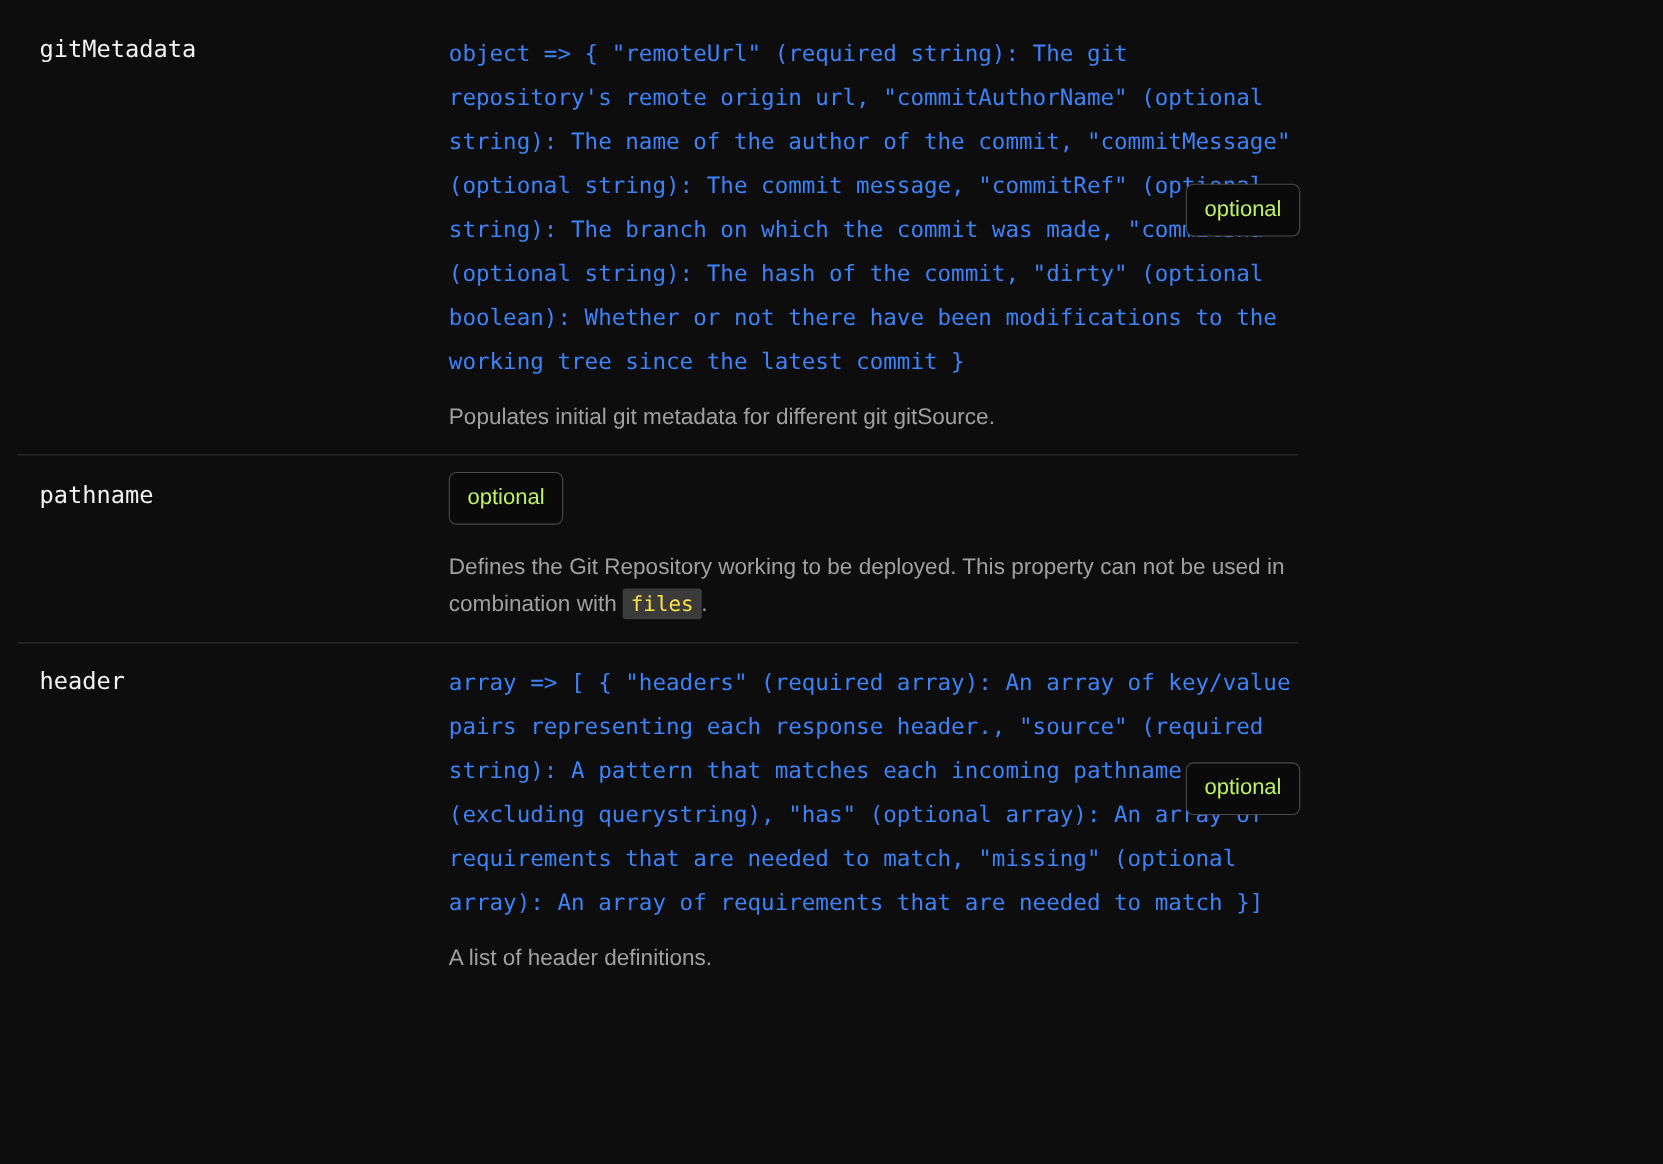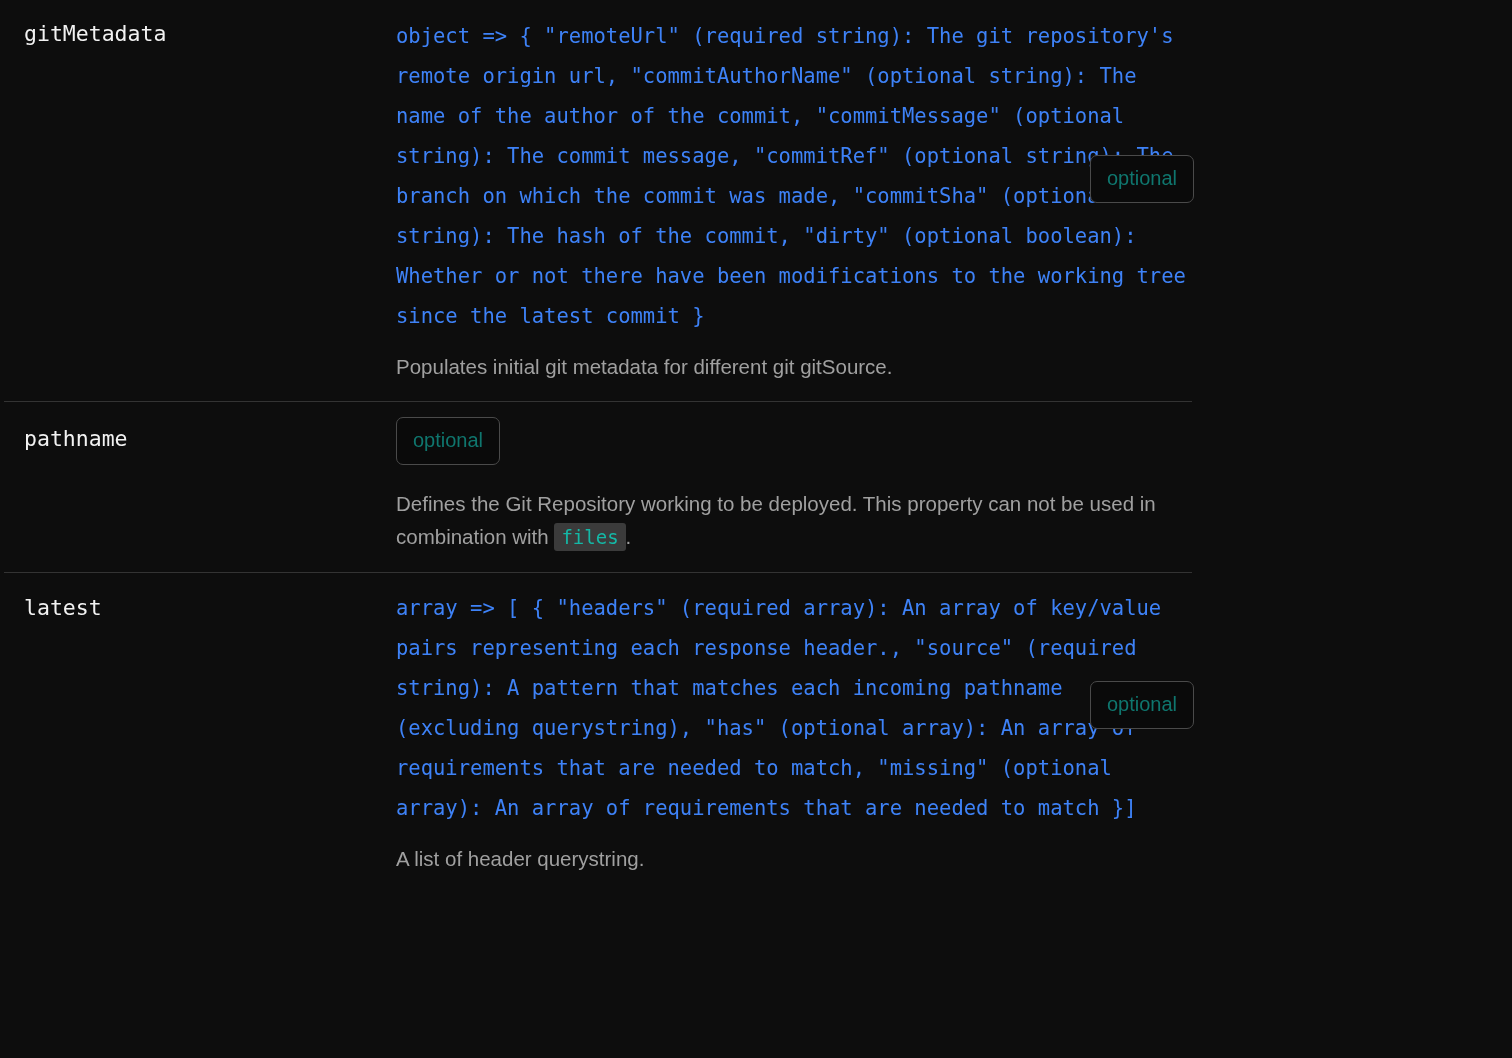--- a/index.html
+++ b/index.html
@@ -13,21 +13,21 @@
     overflow: hidden;
   }
   body {
     font-family: "Liberation Sans", sans-serif;
     color: #e6e6e6;
     -webkit-font-smoothing: antialiased;
   }
 
   .doc-table {
     width: 1216px;
-    padding: 0;
+    padding: 12px;
   }
 
   .prop-row {
     display: flex;
     flex-direction: row;
     align-items: flex-start;
     position: relative;
     padding: 0;
   }
 
@@ -86,33 +86,33 @@
     max-width: 1085px;
     margin: 14px 0 0 0;
   }
 
   .desc.tight { margin-top: 22px; }
 
   .inline-code {
     font-family: "DejaVu Sans Mono", "Liberation Mono", monospace;
     font-size: 19px;
     background: #3b3b3b;
-    color: #14b8a6;
+    color: #fde047;
     padding: 3px 7px;
     border-radius: 3px;
   }
 
   .badge {
     display: inline-flex;
     align-items: center;
     justify-content: center;
     font-family: "Liberation Sans", sans-serif;
     font-size: 20px;
     line-height: 1;
-    color: #0f766e;
+    color: #bef264;
     background: #0a0a0a;
     border: 1px solid #4a4a4a;
     border-radius: 7px;
     padding: 12px 16px 14px 16px;
     white-space: nowrap;
   }
 
   .badge-float {
     position: absolute;
     right: 22px;
@@ -154,22 +154,22 @@
     <div class="prop-body-cell">
       <div class="badge-inline-wrap">
         <span class="badge">optional</span>
       </div>
       <p class="desc tight"><span>Defines the Git Repository working to be deployed. This property can not be used in combination with </span><code class="inline-code">files</code><span>.</span></p>
     </div>
   </div>
 
   <div class="prop-row" id="row-headers">
     <div class="prop-name-cell">
-      <div class="prop-name">latest</div>
+      <div class="prop-name">header</div>
     </div>
     <div class="prop-body-cell">
       <div class="code-sig">array =&gt; [ { "headers" (required array): An array of key/value pairs representing each response header., "source" (required string): A pattern that matches each incoming pathname (excluding querystring), "has" (optional array): An array of requirements that are needed to match, "missing" (optional array): An array of requirements that are needed to match }]</div>
-      <p class="desc">A list of header querystring.</p>
+      <p class="desc">A list of header definitions.</p>
       <span class="badge badge-float">optional</span>
     </div>
   </div>
 
 </div>
 
 </body></html>

